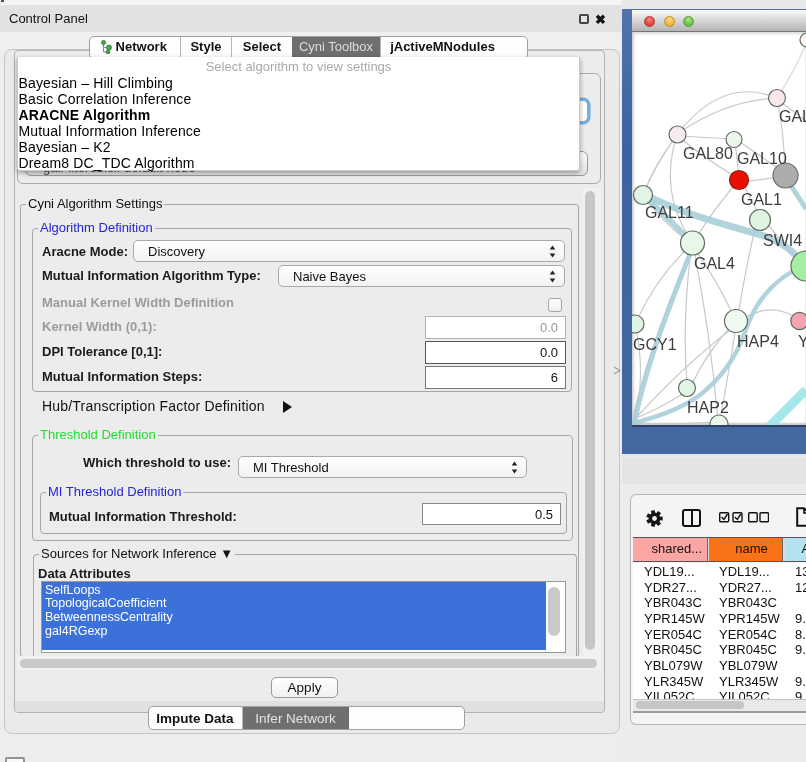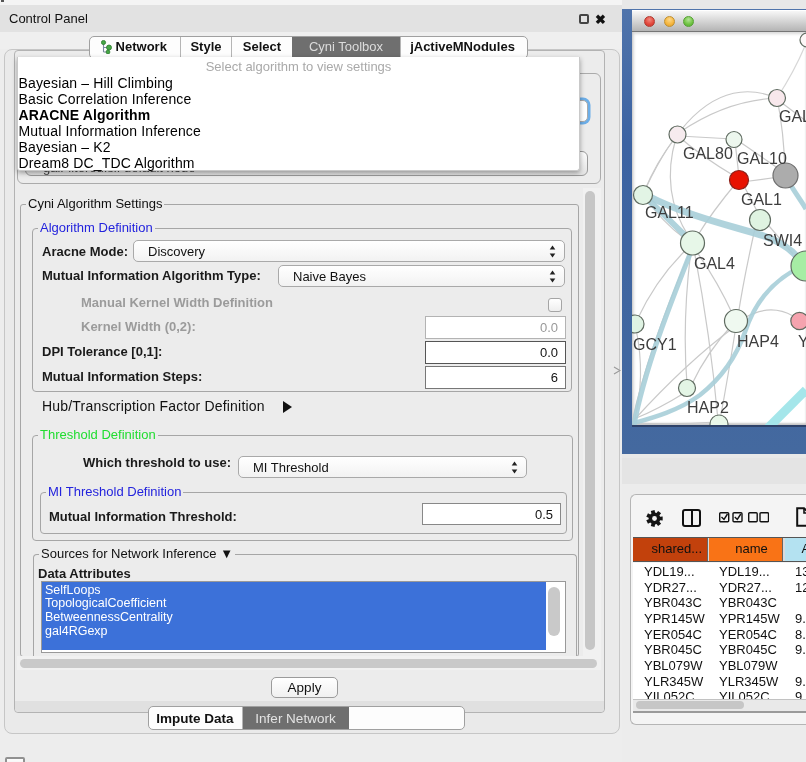--- a/index.html
+++ b/index.html
@@ -2,21 +2,21 @@
 <html><head>
 <meta charset="utf-8">
 <style>
   * { margin:0; padding:0; box-sizing:border-box; }
   html,body { width:806px; height:762px; overflow:hidden; }
   body { font-family:"Liberation Sans", sans-serif; background:#e9e9e9; position:relative; }
   .abs { position:absolute; }
   .grp { position:absolute; border:1px solid #a6a6a6; border-radius:4px; }
   .grp > .glabel { position:absolute; top:-9px; left:5px; background:#ececec; padding:0 2px; font-size:13px; line-height:15px; white-space:nowrap; }
   .blabel { font-weight:bold; font-size:13px; color:#1a1a1a; white-space:nowrap; }
-  .graylabel { color:#9b9b9b;margin-left:39px; }
+  .graylabel { color:#9b9b9b; }
   .combo { position:absolute; background:linear-gradient(#ffffff,#f2f2f2); border:1px solid #a9a9a9; border-radius:5px; font-size:13px; color:#111; }
   .combo .ctext { position:absolute; left:14px; top:2.5px; }
   .combo .arr { position:absolute; right:7px; top:2px; width:9px; height:17px; }
   .tfield { position:absolute; background:#fff; border:1px solid #b3b3b3; font-size:13px; text-align:right; color:#111; }
   .tfield span { position:absolute; right:7px; top:3px; }
 </style>
 </head>
 <body>
 
 <div class="abs" style="left:0;top:0;width:622px;height:762px;background:#ededed;"></div>
@@ -61,21 +61,21 @@
 <div class="abs blabel" style="left:42px;top:268px;">Mutual Information Algorithm Type:</div>
 <div class="combo" style="left:278px;top:265px;width:287px;height:22px;">
     <span class="ctext">Naive Bayes</span>
   <svg class="arr" viewBox="0 0 9 17">
       <path d="M4.5 2.5 L7.3 6.5 L1.7 6.5 Z" fill="#222"></path>
       <path d="M4.5 14.5 L7.3 10.5 L1.7 10.5 Z" fill="#222"></path>
     </svg>
 </div>
 <div class="abs blabel graylabel" style="left:42px;top:295px;">Manual Kernel Width Definition</div>
 <div class="abs" style="left:548px;top:298px;width:14px;height:14px;background:linear-gradient(#fff,#eee);border:1px solid #a5a5a5;border-radius:3px;"></div>
-<div class="abs blabel graylabel" style="left:42px;top:319px;">Kernel Width (0,2):</div>
+<div class="abs blabel graylabel" style="left:42px;top:319px;">Kernel Width (0,1):</div>
 <div class="tfield" style="left:425px;top:316px;width:141px;height:23px;">
     <span style="color:#999;">0.0</span>
   </div>
 <div class="abs blabel" style="left:42px;top:344px;">DPI Tolerance [0,1]:</div>
 <div class="tfield" style="left:425px;top:341px;width:141px;height:23px;border-color:#555;">
     <span>0.0</span>
   </div>
 <div class="abs blabel" style="left:42px;top:369px;">Mutual Information Steps:</div>
 <div class="tfield" style="left:425px;top:366px;width:141px;height:23px;border-color:#777;">
     <span>6</span>
@@ -132,21 +132,21 @@
   <div style="width:91px;font-size:13px;font-weight:bold;color:#111;line-height:22px;border-right:1px solid #b5b5b5;padding-left:11px;">
     <svg width="11" height="14" viewBox="0 0 11 14" style="vertical-align:-3px;">
         <path d="M2.5 3 L2.5 12 M2.5 7.5 L7 7.5 M2.5 12 L6.5 12" stroke="#7a8aa0" stroke-width="1.1" fill="none"></path>
         <circle cx="2.5" cy="2.5" r="2.1" fill="#45a845" stroke="#2c7a2c" stroke-width="0.8"></circle>
         <circle cx="8" cy="7.5" r="2.5" fill="#45a845" stroke="#2c7a2c" stroke-width="0.8"></circle>
         <circle cx="7" cy="12" r="1.9" fill="#45a845" stroke="#2c7a2c" stroke-width="0.8"></circle>
       </svg>
     Network</div>
   <div style="width:51px;text-align:center;font-size:13px;font-weight:bold;color:#111;line-height:22px;border-right:1px solid #b5b5b5;">Style</div>
   <div style="width:60px;text-align:center;font-size:13px;font-weight:bold;color:#111;line-height:22px;">Select</div>
-  <div style="width:108px;text-align:center;font-size:13px;color:#dcdcdc;line-height:22px;background:#6f6f6f;">Cyni Toolbox</div>
+  <div style="width:88px;text-align:center;font-size:13px;color:#dcdcdc;line-height:22px;background:#6f6f6f;">Cyni Toolbox</div>
   <div style="width:124px;text-align:center;font-size:13px;font-weight:bold;color:#111;line-height:22px;border-left:1px solid #b5b5b5;">jActiveMNodules</div>
 </div>
 
 <svg class="abs" style="left:613px;top:366px;" width="8" height="9" viewBox="0 0 8 9">
     <path d="M1 1 L7 4.5 L1 8" stroke="#9a9a9a" stroke-width="1.2" fill="none"></path>
   </svg>
 
 <div class="abs" style="left:17px;top:57px;width:563px;height:114px;background:#fff;border-radius:0 0 3px 3px;box-shadow:0 2px 5px rgba(0,0,0,0.35);border:1px solid #c9c9c9;border-top:none;"></div>
 <div class="abs" style="left:17px;top:59px;width:563px;text-align:center;font-size:13px;color:#a9a9a9;">Select algorithm to view settings</div>
 <div class="abs" style="left:18.5px;top:75px;font-size:14px;letter-spacing:0.15px;line-height:16px;color:#000;">
@@ -265,21 +265,21 @@
 <svg class="abs" style="left:748px;top:512px;" width="21" height="11" viewBox="0 0 21 11">
   <rect x="0.7" y="0.7" width="8.5" height="9" rx="1" fill="none" stroke="#111" stroke-width="1.4"></rect>
   <rect x="12" y="0.7" width="8.5" height="9" rx="1" fill="none" stroke="#111" stroke-width="1.4"></rect>
 </svg>
 <svg class="abs" style="left:796px;top:507px;" width="14" height="20" viewBox="0 0 14 20">
   <path d="M1.2 1.2 L8 1.2 L13 6 L13 18.8 L1.2 18.8 Z" fill="none" stroke="#111" stroke-width="2"></path>
   <path d="M8 1.2 L8 6 L13 6" fill="none" stroke="#111" stroke-width="1.6"></path>
 </svg>
 
 <div class="abs" style="left:633px;top:537px;width:173px;height:25px;border-top:1.5px solid #555;border-bottom:1.5px solid #555;background:#dbdbdb;overflow:hidden;">
-  <div style="position:absolute;left:0;top:0;width:74.5px;height:25px;background:#c2410c;border-right:1.5px solid #666;text-align:center;font-size:13px;color:#111;line-height:22px;padding-left:14px;">shared...</div>
+  <div style="position:absolute;left:0;top:0;width:74.5px;height:25px;background:#fca5a5;border-right:1.5px solid #666;text-align:center;font-size:13px;color:#111;line-height:22px;padding-left:14px;">shared...</div>
   <div style="position:absolute;left:76px;top:0;width:74px;height:25px;background:#f97316;border-right:1.5px solid #666;text-align:center;font-size:13px;color:#111;line-height:22px;padding-left:12px;">name</div>
   <div style="position:absolute;left:151.5px;top:0;width:22px;height:25px;background:#b4e2f1;font-size:13px;color:#111;line-height:22px;padding-left:17px;">A</div>
 </div>
 
 <div class="abs" style="left:633px;top:563px;width:173px;height:136px;background:#fff;overflow:hidden;font-size:13px;color:#111;">
   <div style="position:absolute;left:11px;top:1px;line-height:15.66px;">YDL19...<br>YDR27...<br>YBR043C<br>YPR145W<br>YER054C<br>YBR045C<br>YBL079W<br>YLR345W<br>YIL052C</div>
   <div style="position:absolute;left:86px;top:1px;line-height:15.66px;">YDL19...<br>YDR27...<br>YBR043C<br>YPR145W<br>YER054C<br>YBR045C<br>YBL079W<br>YLR345W<br>YIL052C</div>
   <div style="position:absolute;left:162px;top:1px;line-height:15.66px;">13<br>12<br>&nbsp;<br>9.<br>8.<br>9.<br>&nbsp;<br>9.<br>9.</div>
 </div>
 

